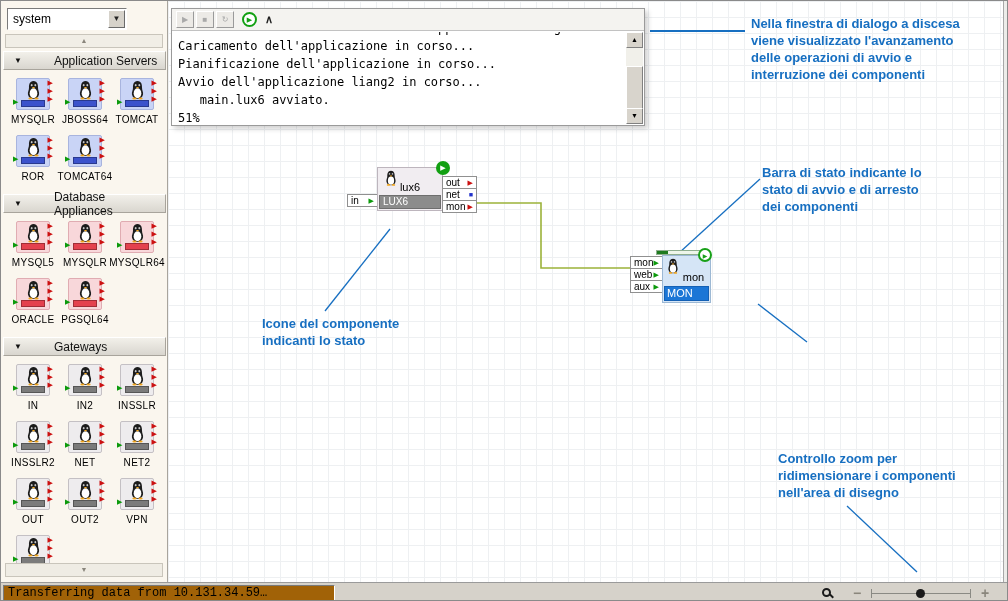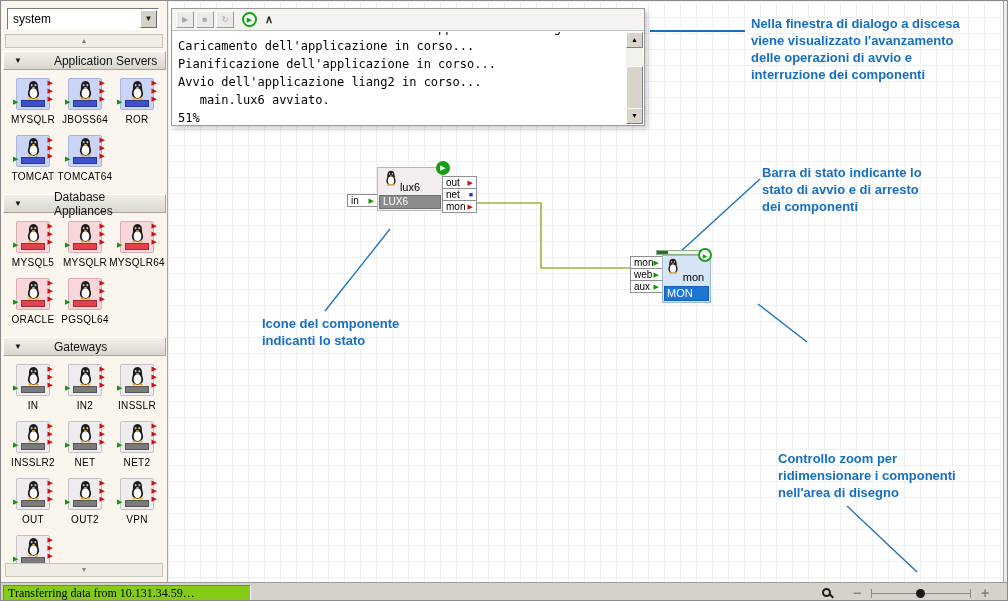--- a/index.html
+++ b/index.html
@@ -10,21 +10,21 @@
   
   #canvas { position:absolute; left:167px; top:0; width:836px; height:581px; background:#fff;
     background-image:linear-gradient(#eef0f2 1px, transparent 1px), linear-gradient(90deg,#eef0f2 1px, transparent 1px);
     background-size:16px 16px; border-right:1px solid #a8a8a8; }
   #canvas-right-strip { position:absolute; left:1003px; top:0; width:4px; height:581px; background:#ededea; }
   #overlay { position:absolute; left:0; top:0; width:1008px; height:601px; z-index:1; pointer-events:none; }
 
   
   #sidebar { position:absolute; left:0; top:0; width:167px; height:581px; background:#faf6ee;
     border-right:1px solid #a8a49c; overflow:hidden; z-index:2; }
-  #combo { position:absolute; left:6px; top:7px; width:152px; height:22px; background:#fff;
+  #combo { position:absolute; left:6px; top:7px; width:120px; height:22px; background:#fff;
     border:1px solid; border-color:#7a7a7a #fff #fff #7a7a7a; }
   #combo .combo-text { position:absolute; left:5px; top:3px; font-size:12px; color:#000; }
   #combo .combo-btn { position:absolute; right:1px; top:1px; width:17px; height:18px; background:#d6d2ca;
     border:1px solid; border-color:#fff #6a6a6a #6a6a6a #fff; text-align:center; font-size:8px; line-height:16px; color:#222; cursor:default; }
   .scroll-strip { position:absolute; left:4px; width:158px; height:14px; background:#f1eee6;
     border:1px solid #c9c5bb; text-align:center; font-size:7px; line-height:12px; color:#8a867c; }
   #palette-up { top:33px; }
   #palette-down { top:562px; z-index:5; background:#efece4; }
   #sections { position:absolute; left:2px; top:50px; width:163px; }
   .section-header { height:19px; background:linear-gradient(#f2f0ea,#d9d6cf); border:1px solid;
@@ -96,22 +96,22 @@
   
   .ann { position:absolute; color:#176fc1; font-weight:bold; font-size:13px; line-height:17px; white-space:pre-line; z-index:2; }
   #ann-console { left:750px; top:14px; width:250px; }
   #ann-statusbar { left:761px; top:163px; width:230px; }
   #ann-icons { left:261px; top:314px; width:200px; }
   #ann-hover { left:787px; top:349px; width:220px; }
   #ann-zoom { left:777px; top:449px; width:220px; }
 
   
   #statusbar { position:absolute; left:0; top:581px; width:1008px; height:20px; background:#d6d2ca; border-top:1px solid #9a9a9a; z-index:4; }
-  #status-msg { position:absolute; left:2px; top:2px; width:248px; height:16px; background:#84cc16;
-    border:1px solid; border-color:#7a7a7a #fff #fff #7a7a7a; font-family:Liberation Serif, serif;
+  #status-msg { position:absolute; left:2px; top:2px; width:332px; height:16px; background:#a16207;
+    border:1px solid; border-color:#7a7a7a #fff #fff #7a7a7a; font-family:Liberation Mono, monospace;
     font-size:12px; line-height:14px; padding-left:4px; white-space:nowrap; overflow:hidden; }
   #zoom-ctl { position:absolute; right:18px; top:0; height:20px; display:flex; align-items:center; }
   #mag { position:relative; width:11px; height:11px; margin-right:18px; }
   #mag .lens { position:absolute; left:0; top:0; width:9px; height:9px; border:2px solid #1a1a1a; border-radius:50%; }
   #mag .handle { position:absolute; left:7px; top:7px; width:5px; height:2px; background:#1a1a1a; transform:rotate(45deg); }
   .zoom-sign { color:#8a867c; font-size:14px; font-weight:bold; width:12px; text-align:center; cursor:default; }
   #zoom-track { position:relative; width:100px; height:9px; margin:0 8px;
     border-left:1px solid #8a8a84; border-right:1px solid #8a8a84;
     background:linear-gradient(#8a8a84,#8a8a84) center/100% 1px no-repeat; cursor:default; }
   #zoom-thumb { position:absolute; left:44px; top:0; width:9px; height:9px; border-radius:50%; background:#1a1a1a; cursor:default; }
@@ -199,42 +199,42 @@
 <polygon points="8.1,7.9 11.9,7.9 10,10.1" fill="#f2a71f"></polygon>
 <ellipse cx="6.4" cy="21.5" rx="2.5" ry="1.3" fill="#f2a71f"></ellipse>
                   <ellipse cx="13.6" cy="21.5" rx="2.5" ry="1.3" fill="#f2a71f"></ellipse>
                 </svg></span>
         <span class="tile-bar" style="background:#3b52cc"></span>
         <span class="t-arr r1">▶</span>
         <span class="t-arr r2">▶</span>
         <span class="t-arr r3">▶</span>
         <span class="t-arr g1">▶</span>
             </span>
+            <span class="tile-label">TOMCAT</span>
+          </div>
+          <div class="tile">
+            <span class="tile-icon" style="background:#c9d4f6;border-color:#a8b4de">
+        <span class="tile-penguin"><svg width="17" height="20" viewBox="0 0 20 23">
+<path d="M10 1 C5.2 1 4.6 5.8 4.7 8.8 C4.8 11.8 2.9 13.8 3.5 16.9 C4.1 20.4 7 22 10 22 C13 22 15.9 20.4 16.5 16.9 C17.1 13.8 15.2 11.8 15.3 8.8 C15.4 5.8 14.8 1 10 1 Z" fill="#1c1c1c"></path>
+<ellipse cx="10" cy="15.3" rx="4.5" ry="5.8" fill="#fff"></ellipse>
+<circle cx="7.9" cy="5.9" r="1.1" fill="#fff"></circle>
+                  <circle cx="12.1" cy="5.9" r="1.1" fill="#fff"></circle>
+<circle cx="8.2" cy="6.1" r=".5" fill="#000"></circle>
+                  <circle cx="11.8" cy="6.1" r=".5" fill="#000"></circle>
+<polygon points="8.1,7.9 11.9,7.9 10,10.1" fill="#f2a71f"></polygon>
+<ellipse cx="6.4" cy="21.5" rx="2.5" ry="1.3" fill="#f2a71f"></ellipse>
+                  <ellipse cx="13.6" cy="21.5" rx="2.5" ry="1.3" fill="#f2a71f"></ellipse>
+                </svg></span>
+        <span class="tile-bar" style="background:#3b52cc"></span>
+        <span class="t-arr r1">▶</span>
+        <span class="t-arr r2">▶</span>
+        <span class="t-arr r3">▶</span>
+        <span class="t-arr g1">▶</span>
+            </span>
             <span class="tile-label">ROR</span>
-          </div>
-          <div class="tile">
-            <span class="tile-icon" style="background:#c9d4f6;border-color:#a8b4de">
-        <span class="tile-penguin"><svg width="17" height="20" viewBox="0 0 20 23">
-<path d="M10 1 C5.2 1 4.6 5.8 4.7 8.8 C4.8 11.8 2.9 13.8 3.5 16.9 C4.1 20.4 7 22 10 22 C13 22 15.9 20.4 16.5 16.9 C17.1 13.8 15.2 11.8 15.3 8.8 C15.4 5.8 14.8 1 10 1 Z" fill="#1c1c1c"></path>
-<ellipse cx="10" cy="15.3" rx="4.5" ry="5.8" fill="#fff"></ellipse>
-<circle cx="7.9" cy="5.9" r="1.1" fill="#fff"></circle>
-                  <circle cx="12.1" cy="5.9" r="1.1" fill="#fff"></circle>
-<circle cx="8.2" cy="6.1" r=".5" fill="#000"></circle>
-                  <circle cx="11.8" cy="6.1" r=".5" fill="#000"></circle>
-<polygon points="8.1,7.9 11.9,7.9 10,10.1" fill="#f2a71f"></polygon>
-<ellipse cx="6.4" cy="21.5" rx="2.5" ry="1.3" fill="#f2a71f"></ellipse>
-                  <ellipse cx="13.6" cy="21.5" rx="2.5" ry="1.3" fill="#f2a71f"></ellipse>
-                </svg></span>
-        <span class="tile-bar" style="background:#3b52cc"></span>
-        <span class="t-arr r1">▶</span>
-        <span class="t-arr r2">▶</span>
-        <span class="t-arr r3">▶</span>
-        <span class="t-arr g1">▶</span>
-            </span>
-            <span class="tile-label">TOMCAT</span>
           </div>
           <div class="tile">
             <span class="tile-icon" style="background:#c9d4f6;border-color:#a8b4de">
         <span class="tile-penguin"><svg width="17" height="20" viewBox="0 0 20 23">
 <path d="M10 1 C5.2 1 4.6 5.8 4.7 8.8 C4.8 11.8 2.9 13.8 3.5 16.9 C4.1 20.4 7 22 10 22 C13 22 15.9 20.4 16.5 16.9 C17.1 13.8 15.2 11.8 15.3 8.8 C15.4 5.8 14.8 1 10 1 Z" fill="#1c1c1c"></path>
 <ellipse cx="10" cy="15.3" rx="4.5" ry="5.8" fill="#fff"></ellipse>
 <circle cx="7.9" cy="5.9" r="1.1" fill="#fff"></circle>
                   <circle cx="12.1" cy="5.9" r="1.1" fill="#fff"></circle>
 <circle cx="8.2" cy="6.1" r=".5" fill="#000"></circle>
                   <circle cx="11.8" cy="6.1" r=".5" fill="#000"></circle>

